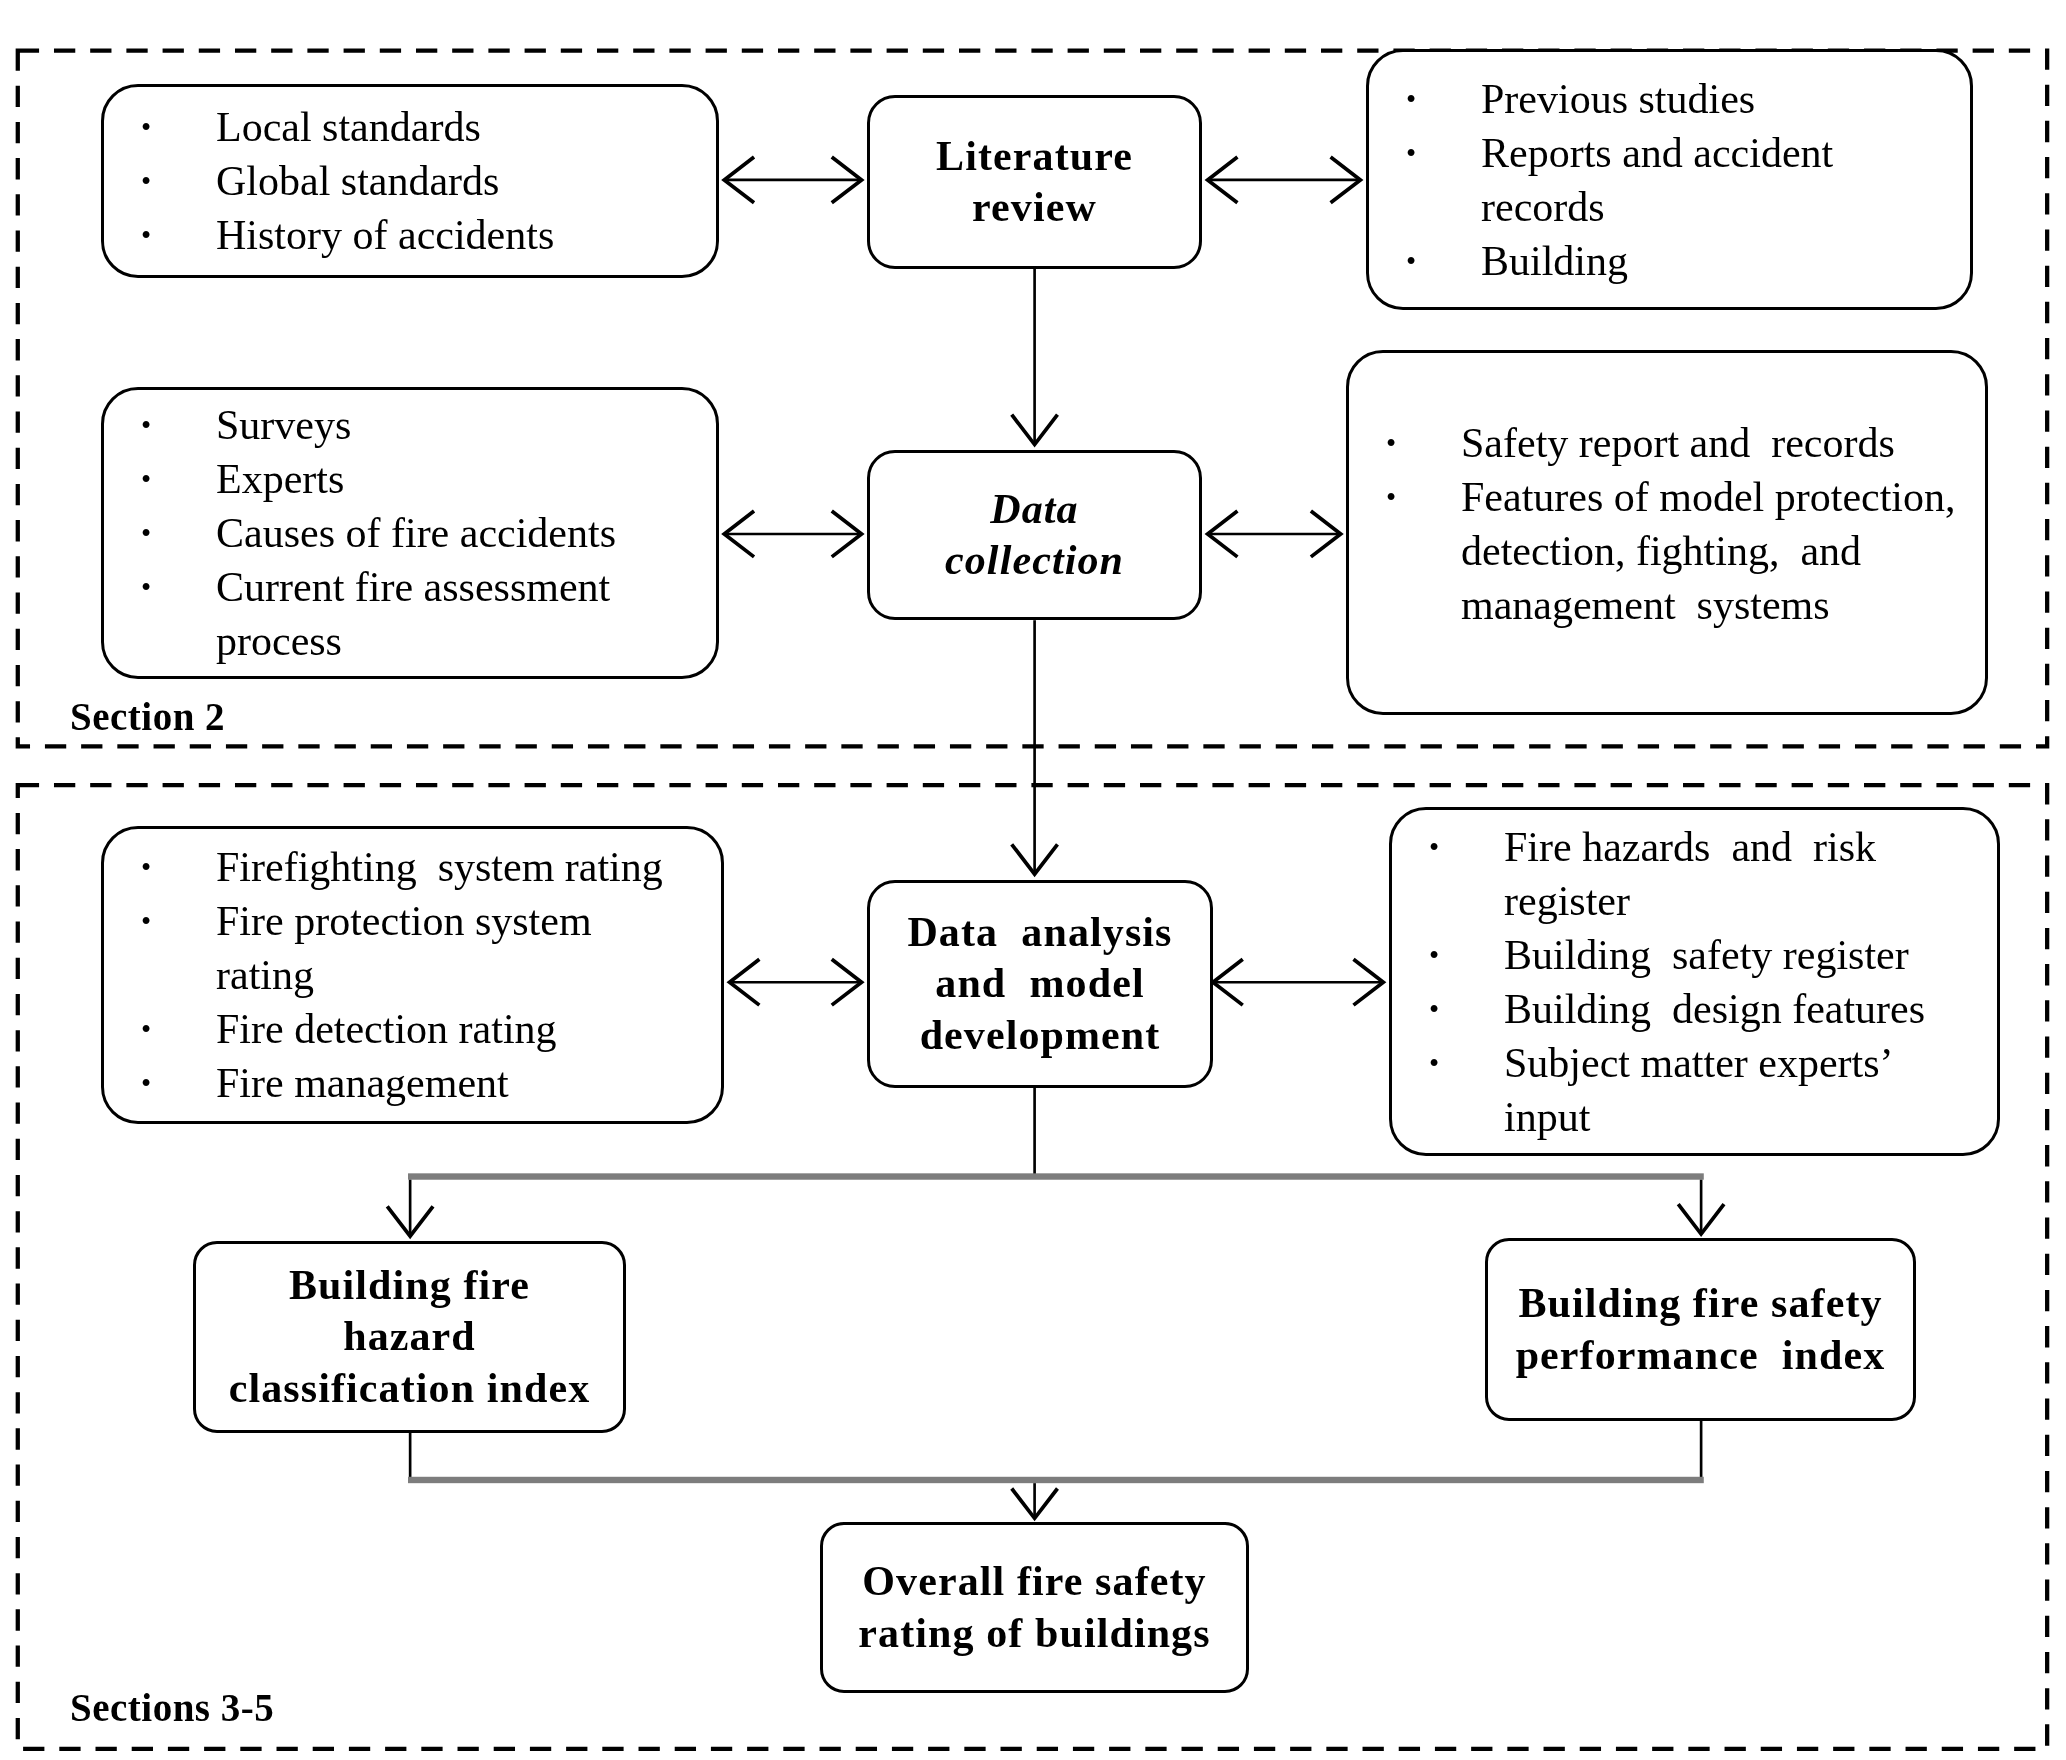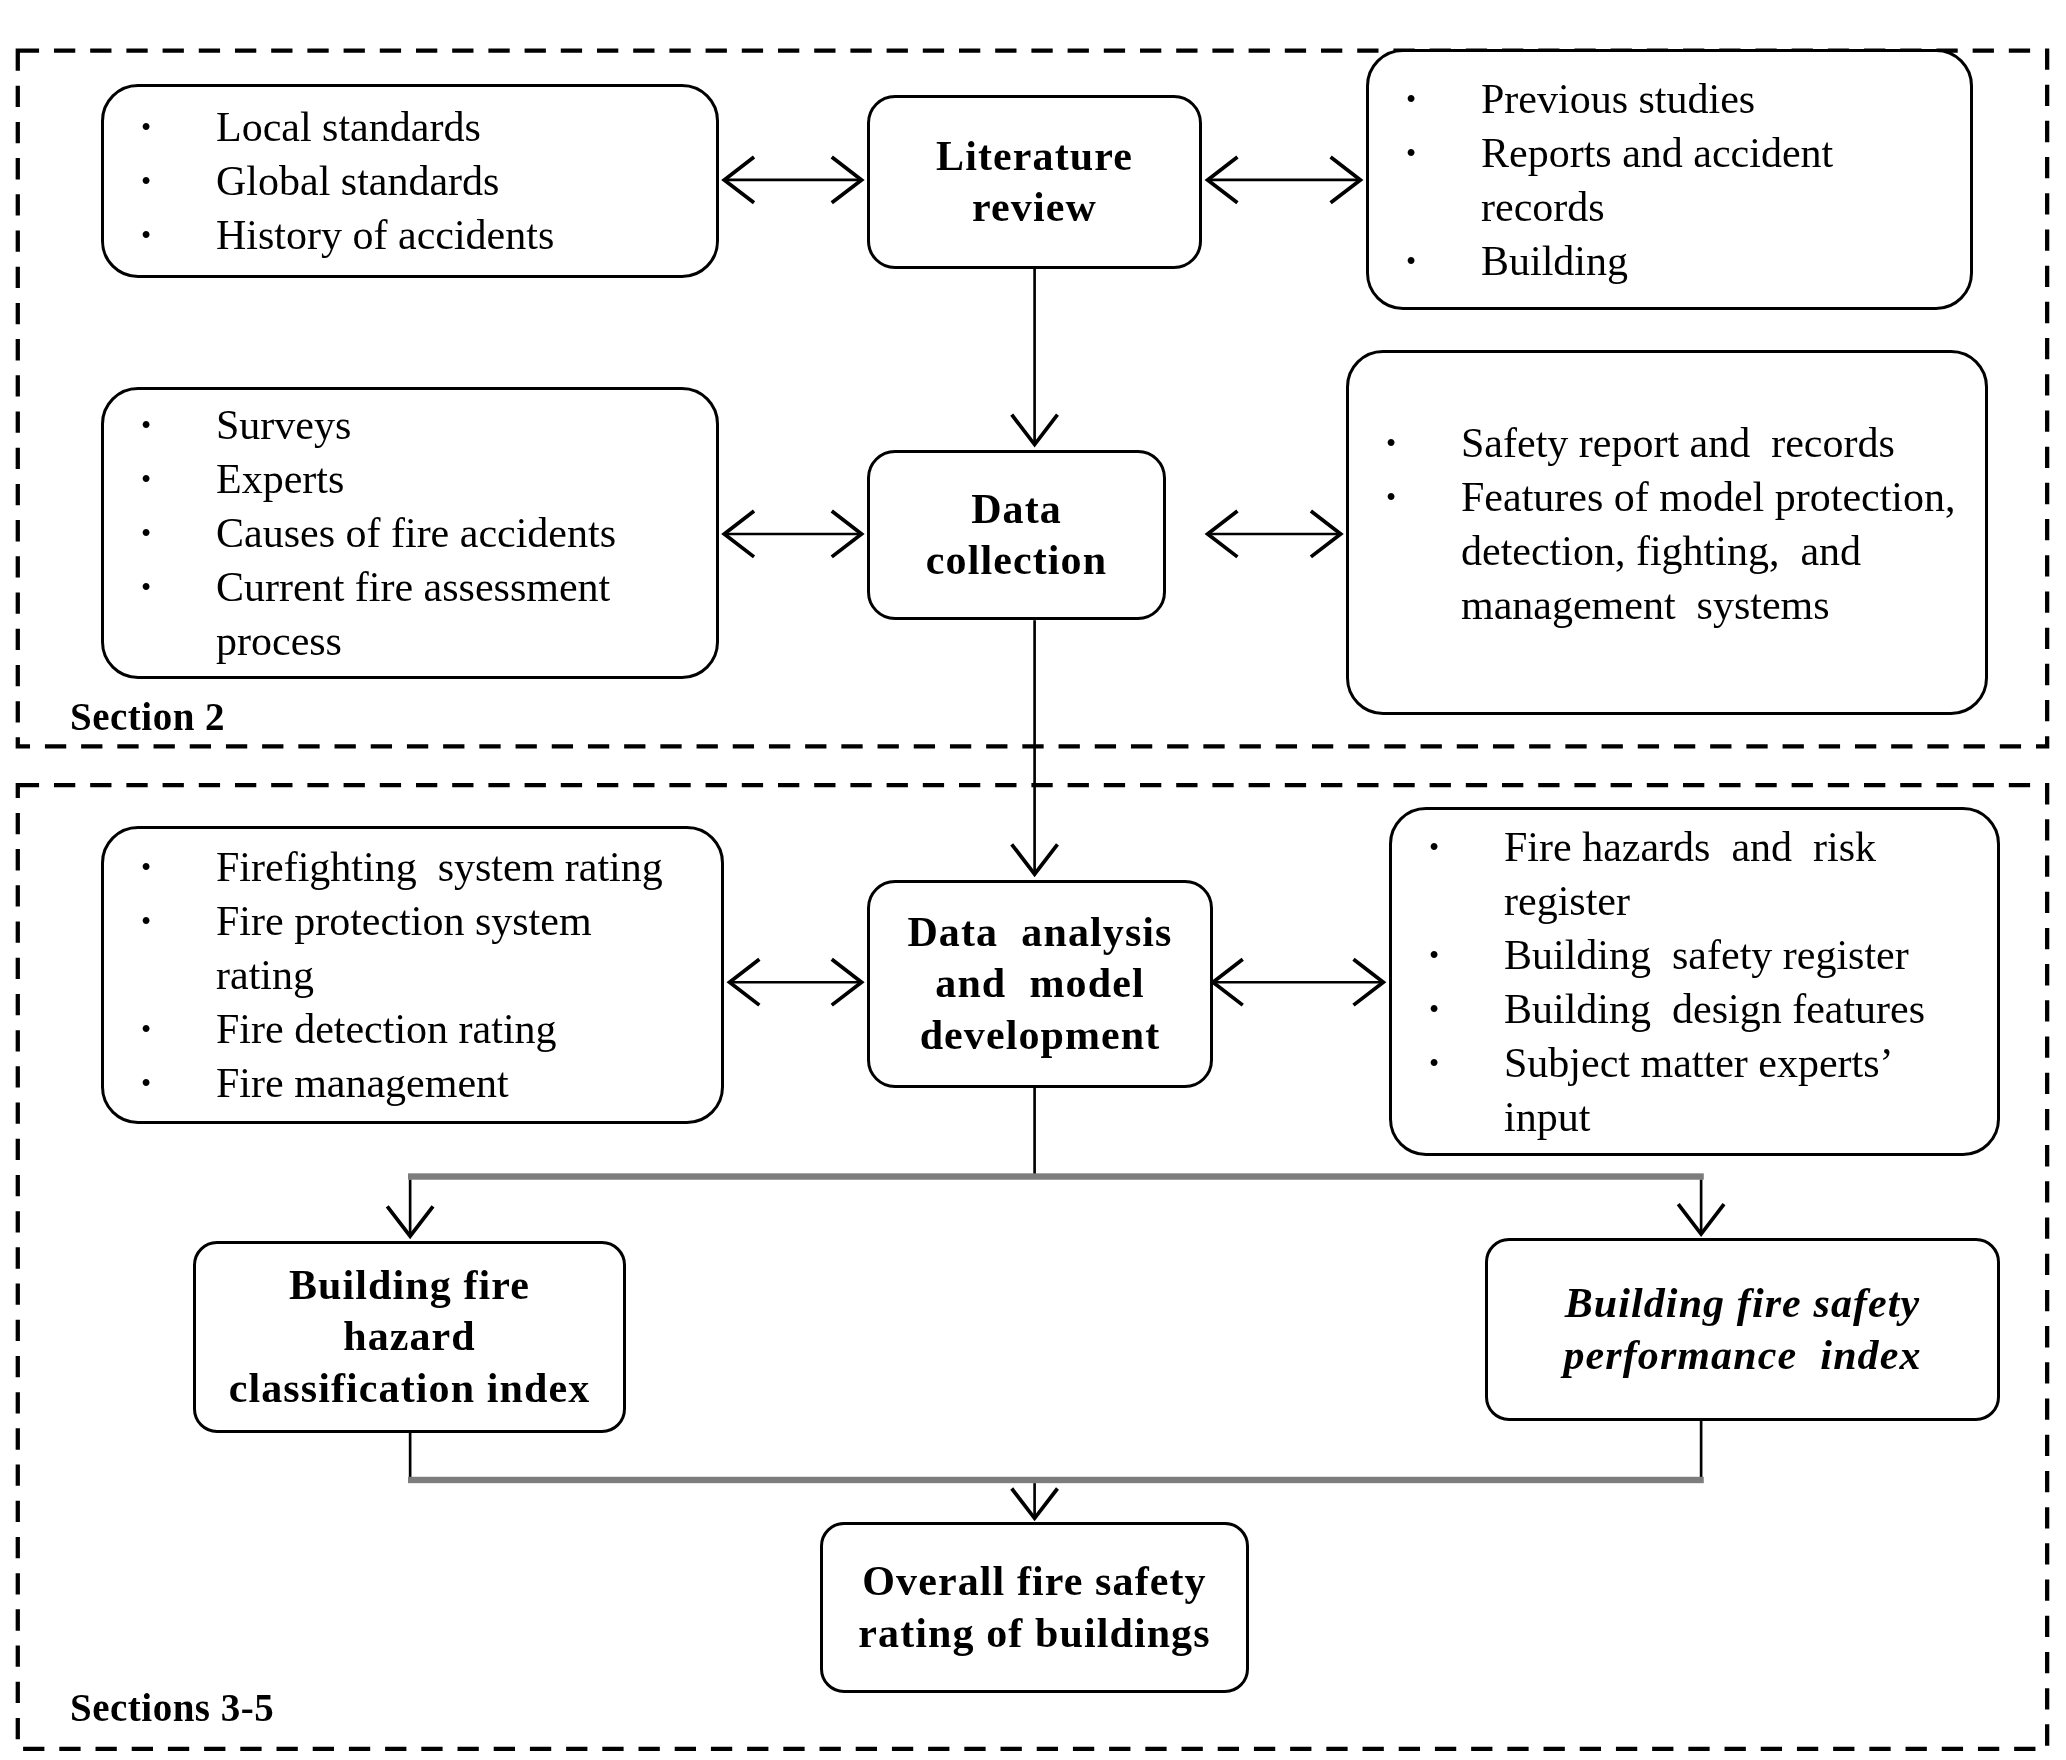--- a/index.html
+++ b/index.html
@@ -169,21 +169,21 @@
       </div>
       <div class="item">
         <span class="bul">•</span>
         <div class="txt">
           <div class="tline">Current fire assessment</div>
           <div class="tline">process</div>
         </div>
       </div>
     </div>
 
-  <div class="box fbox" style="left:867px;top:450px;width:299px;height:170px;">
+  <div class="box fbox" style="left:867px;top:450px;width:335px;height:170px;font-style:italic;">
       <div class="tline">Data</div>
       <div class="tline">collection</div>
     </div>
 
   <div class="box bbox top-align" style="left:1346px;top:350px;width:642px;height:365px;">
       <div class="item">
         <span class="bul">•</span>
         <div class="txt">
           <div class="tline">Safety report and  records</div>
         </div>
@@ -260,21 +260,21 @@
         </div>
       </div>
     </div>
 
   <div class="box fbox" style="left:193px;top:1241px;width:433px;height:192px;border-radius:24px;">
       <div class="tline">Building fire</div>
       <div class="tline">hazard</div>
       <div class="tline">classification index</div>
     </div>
 
-  <div class="box fbox" style="left:1485px;top:1238px;width:515px;height:183px;border-radius:24px;font-style:italic;">
+  <div class="box fbox" style="left:1485px;top:1238px;width:431px;height:183px;border-radius:24px;">
       <div class="tline">Building fire safety</div>
       <div class="tline">performance  index</div>
     </div>
 
   <div class="box fbox" style="left:820px;top:1522px;width:429px;height:171px;border-radius:24px;">
       <div class="tline">Overall fire safety</div>
       <div class="tline">rating of buildings</div>
     </div>
 
 </div>

